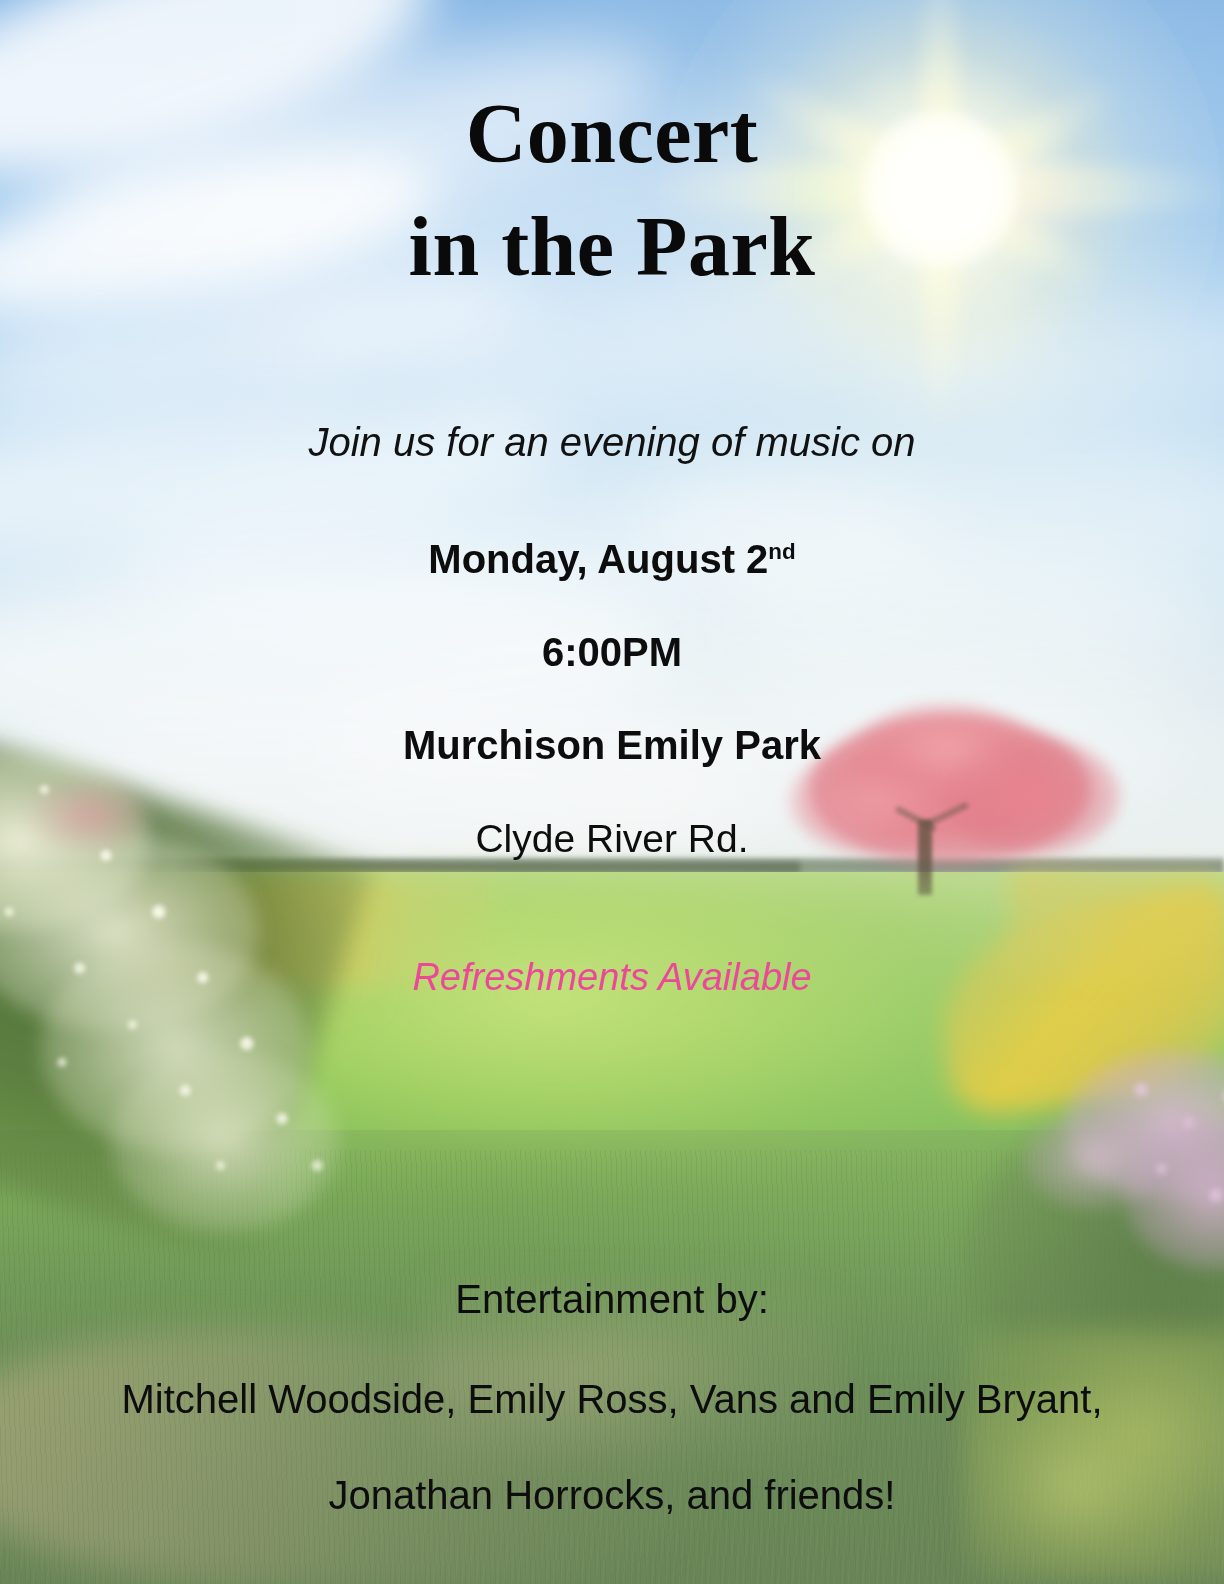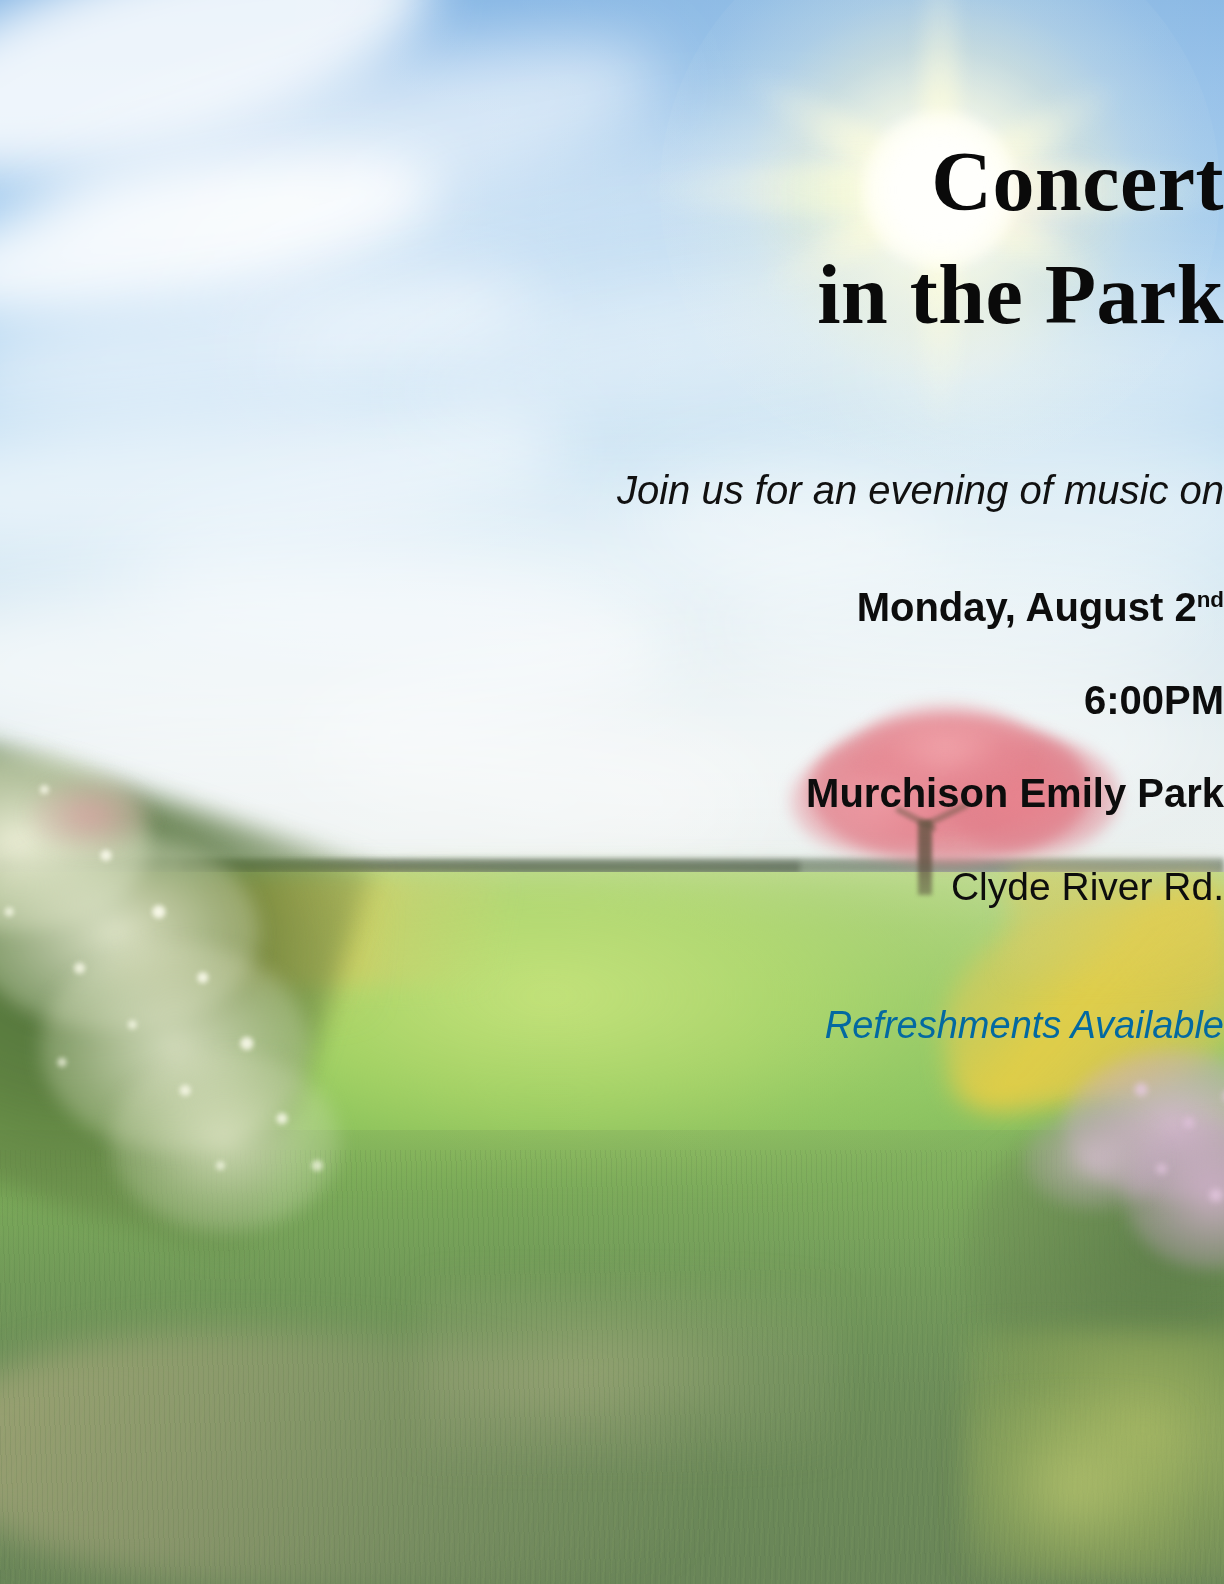--- a/index.html
+++ b/index.html
@@ -436,23 +436,22 @@
     position:absolute; inset:0;
     background:radial-gradient(ellipse at 76% 14%,
        rgba(255,255,240,0.22) 0%, rgba(255,255,250,0.06) 34%, rgba(255,255,255,0) 62%);
     pointer-events:none;
   }
 
   
   .content {
     position:absolute;
     inset:0;
-    text-align:right;
+    text-align:center;
     color:#000;
-    margin-top:48px;
   }
 
   .title-block {
     position:absolute;
     left:0; right:0; top:78px;
   }
   .title-line {
     font-family:"Liberation Serif", serif;
     font-weight:bold;
     font-size:84px;
@@ -491,21 +490,21 @@
 
   .notes {
     position:absolute;
     left:0; right:0; top:955px;
   }
   .note-line {
     font-size:38px;
     font-style:italic;
     line-height:1.2;
     margin-bottom:40px;
-    color:#0369a1;
+    color:#ec4899;
   }
   .note-line.bolditalic { font-weight:bold; font-style:italic; font-size:38px; }
 
   .entertainment {
     position:absolute;
     left:0; right:0; top:1275px;
   }
   .ent-line {
     font-size:40px;
     line-height:1.2;
@@ -618,15 +617,20 @@
       <div class="detail-line bold"><span>Monday, August 2</span><span class="sup">nd</span></div>
       <div class="detail-line bold">6:00PM</div>
       <div class="detail-line bold">Murchison Emily Park</div>
       <div class="detail-line plain">Clyde River Rd.</div>
     </div>
 
     <div class="notes">
       <div class="note-line">Refreshments Available</div>
     </div>
 
+    <div class="entertainment">
+      <div class="ent-line head">Entertainment by:</div>
+      <div class="ent-line">Mitchell Woodside, Emily Ross, Vans and Emily Bryant,</div>
+      <div class="ent-line">Jonathan Horrocks, and friends!</div>
+    </div>
 
   </div>
 </div>
 
 </body></html>

